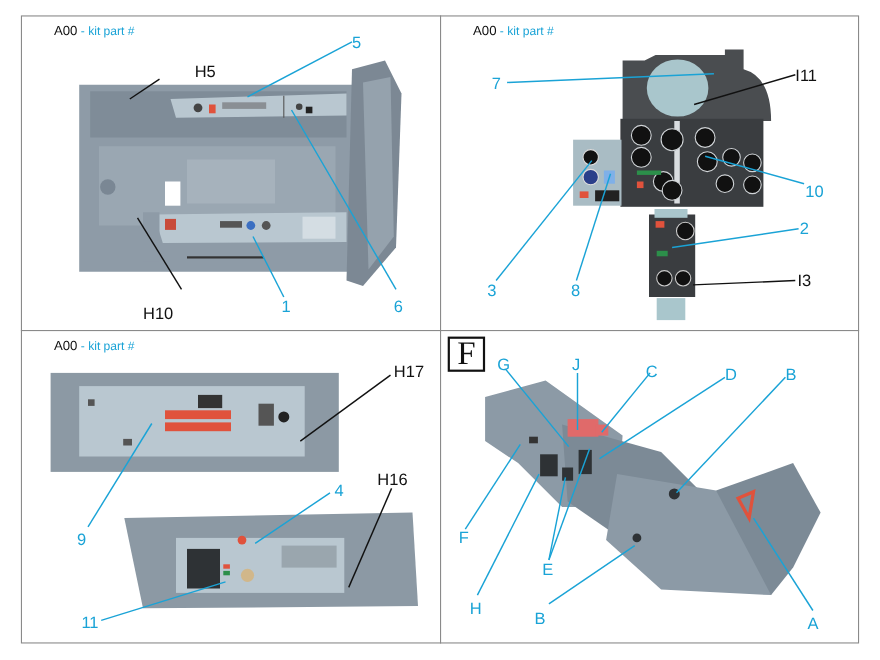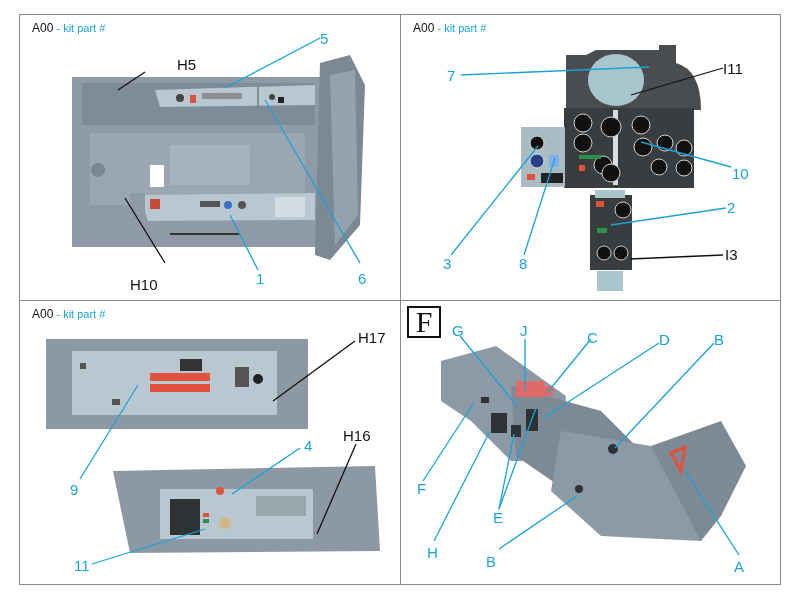--- a/index.html
+++ b/index.html
@@ -3,21 +3,21 @@
   <meta charset="utf-8">
   <style>
     html, body { margin: 0; padding: 0; background: #ffffff; }
     body { width: 800px; height: 600px; position: relative; overflow: hidden; font-family: "Liberation Sans", sans-serif; }
     .frame { position: absolute; left: 19px; top: 14px; width: 762px; height: 571px; border: 1px solid #8a8a8a; box-sizing: border-box; }
     .vdiv { position: absolute; left: 400px; top: 14px; width: 1px; height: 571px; background: #8a8a8a; }
     .hdiv { position: absolute; left: 19px; top: 300px; width: 762px; height: 1px; background: #8a8a8a; }
     .panel { position: absolute; width: 381px; height: 285px; overflow: hidden; }
     .p1 { left: 20px; top: 15px; } .p2 { left: 401px; top: 15px; }
     .p3 { left: 20px; top: 301px; } .p4 { left: 401px; top: 301px; }
-    .hdr { position: absolute; left: 12px; top: 6px; font-size: 12px; color: #111; white-space: nowrap; }
+    .hdr { position: absolute; left: 29px; top: 6px; font-size: 12px; color: #111; white-space: nowrap; }
     .hdr .sub { color: #1aa3d6; font-size: 11px; }
     svg.overlay { position: absolute; left: 0; top: 0; width: 381px; height: 285px; }
     .lbl { font-family: "Liberation Sans", sans-serif; font-size: 15px; }
     .lbl.blue { fill: #1aa3d6; } .lbl.black { fill: #111; }
     .fbox { position: absolute; left: 6px; top: 5px; width: 34px; height: 32px; border: 2px solid #111; box-sizing: border-box; font-family: "Liberation Serif", serif; font-size: 30px; line-height: 28px; text-align: center; color: #111; }
   </style>
 </head>
 <body>
 
 <div class="frame"></div>

